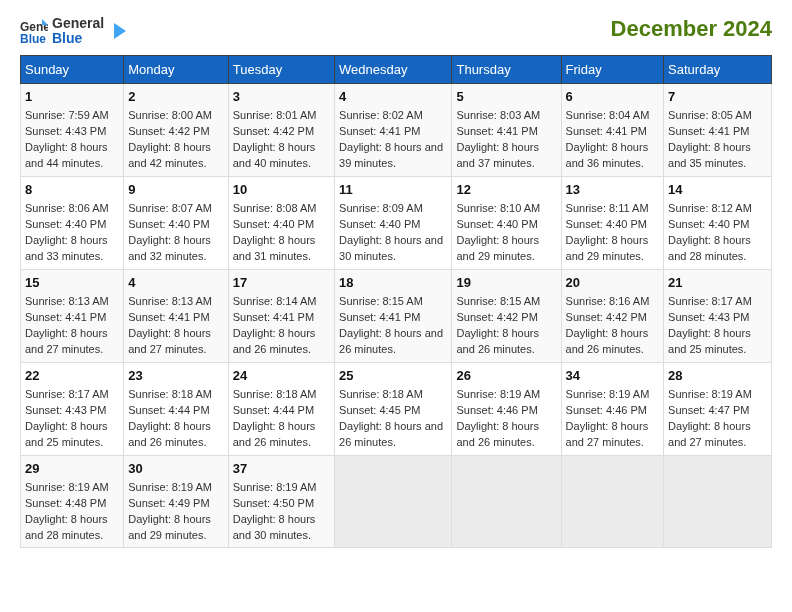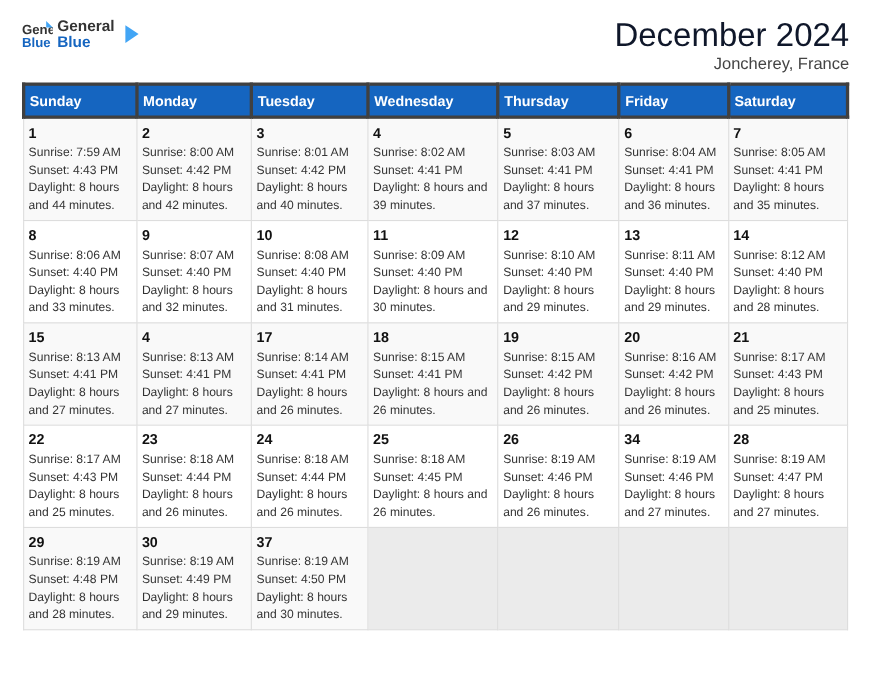--- a/index.html
+++ b/index.html
@@ -26,43 +26,43 @@
       gap: 4px;
     }
     .logo-icon {
       width: 28px;
       height: 28px;
     }
     .title-area {
       text-align: right;
     }
     .month-title {
-      font-size: 30px;
-      font-weight: normal;
-      color: #0f172a;
+      font-size: 22px;
+      font-weight: bold;
+      color: #4d7c0f;
     }
     .location {
       font-size: 15px;
       color: #444;
     }
     table {
       width: 100%;
       border-collapse: collapse;
       font-size: 11px;
     }
     thead tr {
       background: #1565c0;
       color: #fff;
     }
     thead th {
       padding: 6px 4px;
       text-align: left;
       font-size: 13px;
-      font-weight: bold;
-      border: 3px solid #404040;
+      font-weight: normal;
+      border: 1px solid #404040;
     }
     tbody tr {
       background: #fff;
     }
     tbody tr:nth-child(odd) {
       background: #f9f9f9;
     }
     tbody td {
       vertical-align: top;
       padding: 4px 4px 4px 4px;
@@ -105,21 +105,20 @@
       <div>
         <div style="font-size:14px;font-weight:bold;color:#333;line-height:1.1;">General</div>
         <div style="font-size:14px;font-weight:bold;color:#1565c0;line-height:1.1;">Blue</div>
       </div>
       <svg width="20" height="20" viewBox="0 0 20 20">
         <polygon points="6,2 18,10 6,18" fill="#42a5f5"></polygon>
       </svg>
     </div>
     <div class="title-area">
       <div class="month-title">December 2024</div>
-      <div class="location">Joncherey, France</div>
     </div>
   </div>
 
   <table>
     <thead>
       <tr>
 
       <th>Sunday</th>
           <th>Monday</th>
           <th>Tuesday</th>

